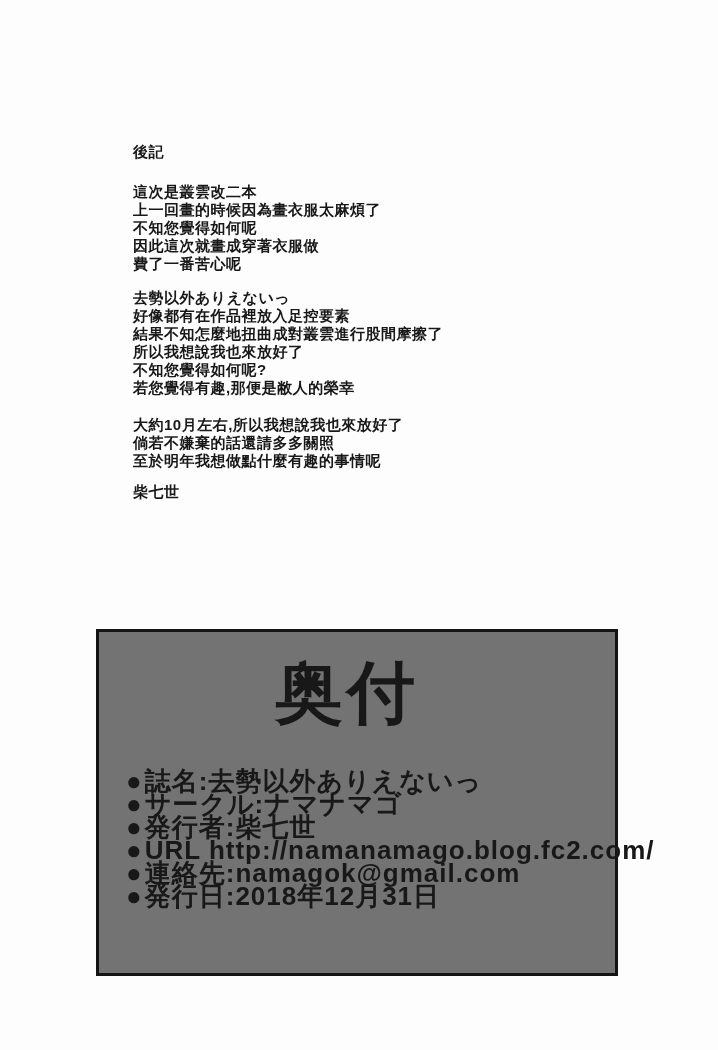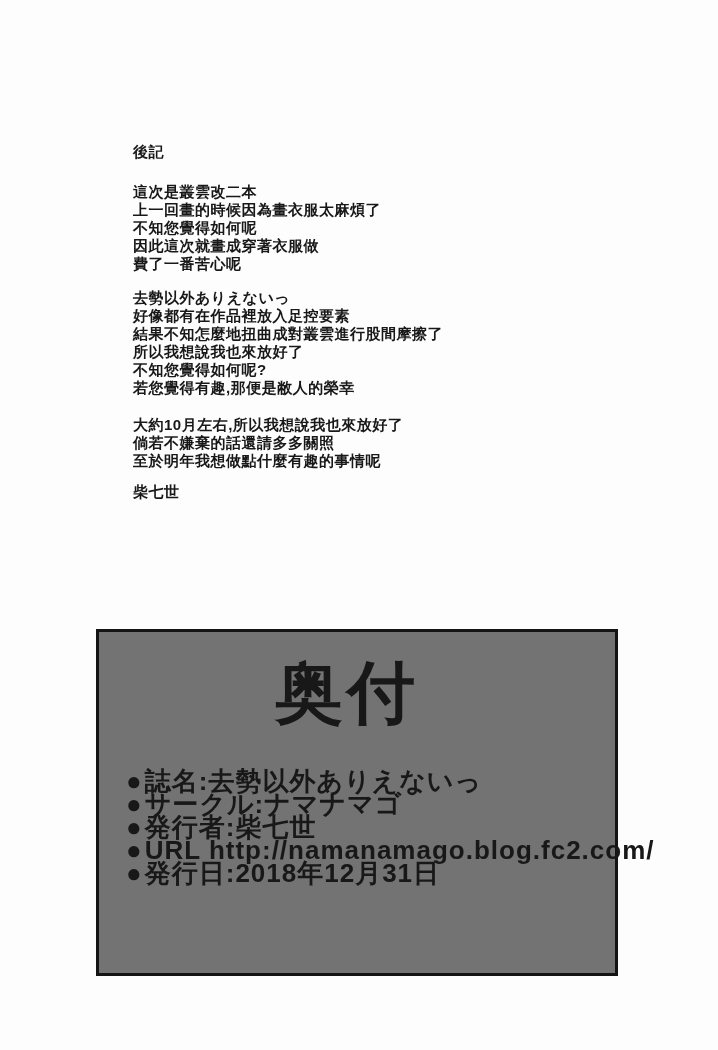--- a/index.html
+++ b/index.html
@@ -102,17 +102,18 @@
   </section>
 
   <section class="colophon-box">
     <div class="colophon-title">奥付</div>
 
     <ul class="colophon-list">
       <li class="colophon-item"><span class="bullet">●</span><span>誌名:去勢以外ありえないっ</span></li>
       <li class="colophon-item"><span class="bullet">●</span><span>サークル:ナマナマゴ</span></li>
       <li class="colophon-item"><span class="bullet">●</span><span>発行者:柴七世</span></li>
       <li class="colophon-item"><span class="bullet">●</span><span>URL http://namanamago.blog.fc2.com/</span></li>
+      <li class="colophon-item"><span class="bullet">●</span><span>連絡先:namagok@gmail.com</span></li>
       <li class="colophon-item"><span class="bullet">●</span><span>発行日:2018年12月31日</span></li>
     </ul>
   </section>
 
 </div>
 
 </body></html>

